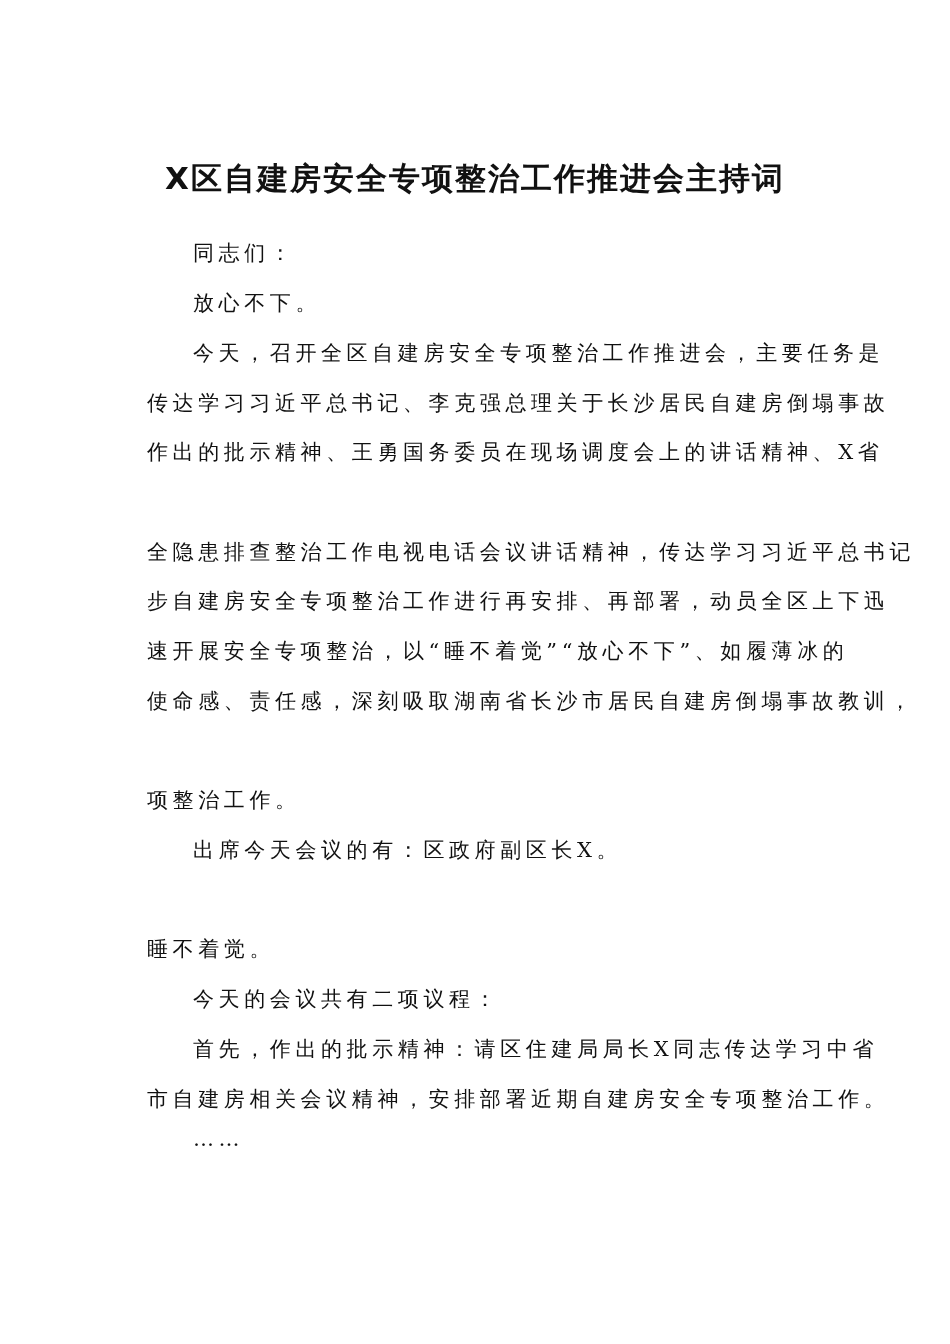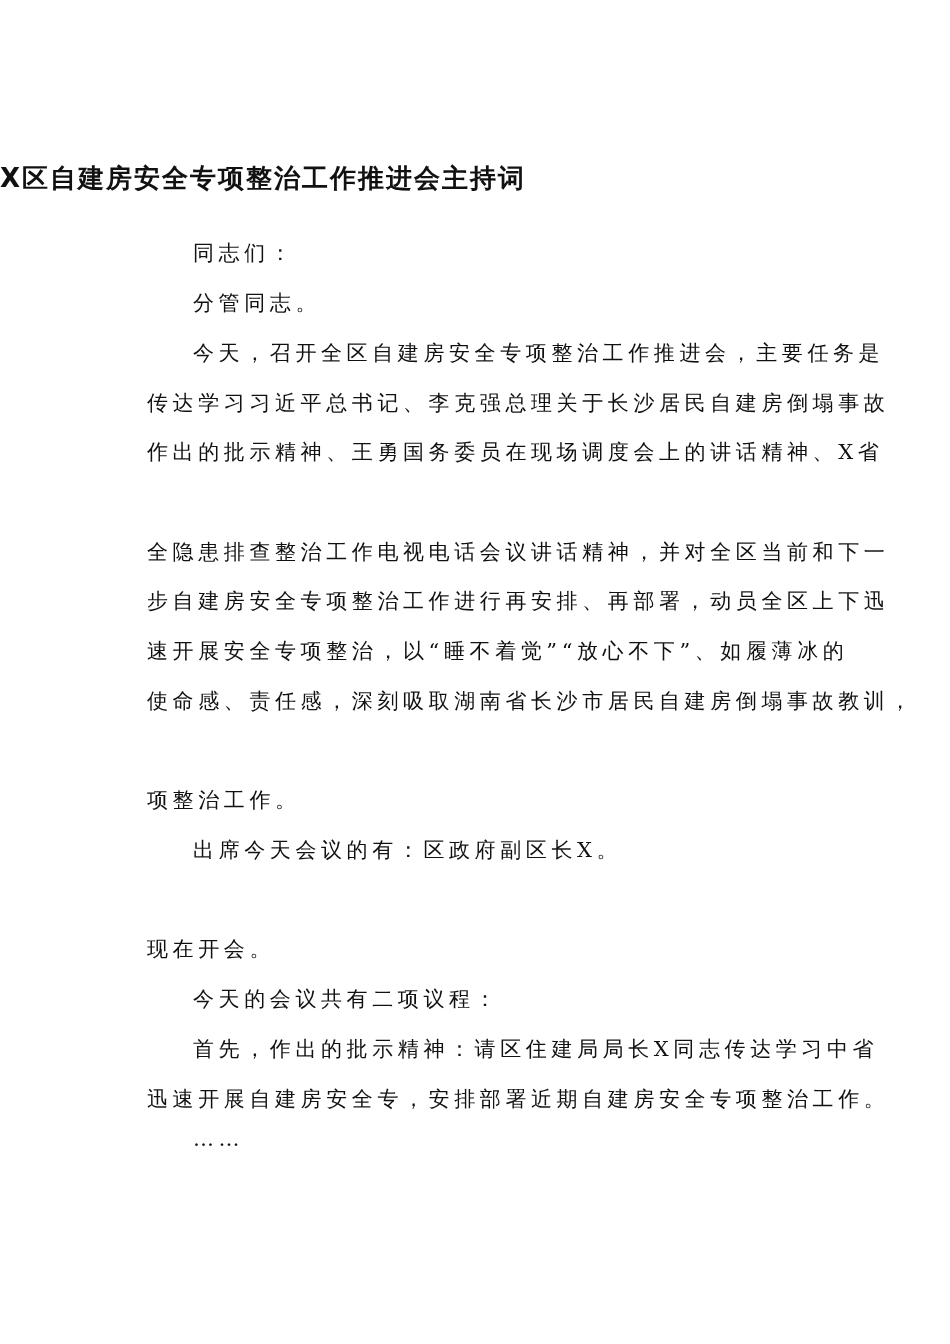--- a/index.html
+++ b/index.html
@@ -1,43 +1,43 @@
 <!DOCTYPE html>
 <html><head>
 <meta charset="utf-8">
 <style>
   html, body { margin: 0; padding: 0; background: #ffffff; }
   body { width: 950px; height: 1344px; position: relative; overflow: hidden;
          font-family: "DejaVu Serif", "Liberation Serif", serif; color: #111111; }
   .page { position: absolute; left: 0; top: 0; width: 950px; height: 1344px; background: #ffffff; }
-  .title { position: absolute; left: 0; width: 950px; top: 160px; text-align: left;
+  .title { position: absolute; left: 0; width: 950px; top: 160px; text-align: center;
            font-family: "DejaVu Sans", "Liberation Sans", sans-serif; font-weight: bold;
-           font-size: 26px; letter-spacing: 2px; line-height: 36px; }
+           font-size: 31px; letter-spacing: 2px; line-height: 36px; }
   .line { position: absolute; left: 147px; font-size: 21px; line-height: 30px;
           letter-spacing: 4.6px; white-space: nowrap; }
   .indent { left: 193px; }
 </style>
 </head>
 <body>
 
 <div class="page">
   <div class="title">X区自建房安全专项整治工作推进会主持词</div>
 
   <div class="line indent" style="top:238px">同志们：</div>
-  <div class="line indent" style="top:288px">分管同志。</div>
+  <div class="line indent" style="top:288px">放心不下。</div>
 
   <div class="line" style="top:388px">传达学习习近平总书记、李克强总理关于长沙居民自建房倒塌事故</div>
   <div class="line indent" style="top:338px">今天，召开全区自建房安全专项整治工作推进会，主要任务是</div>
   <div class="line" style="top:437px">作出的批示精神、王勇国务委员在现场调度会上的讲话精神、X省</div>
-  <div class="line" style="top:537px">全隐患排查整治工作电视电话会议讲话精神，并对全区当前和下一</div>
+  <div class="line" style="top:537px">全隐患排查整治工作电视电话会议讲话精神，传达学习习近平总书记</div>
   <div class="line" style="top:636px">速开展安全专项整治，以“睡不着觉”“放心不下”、如履薄冰的</div>
   <div class="line" style="top:586px">步自建房安全专项整治工作进行再安排、再部署，动员全区上下迅</div>
   <div class="line" style="top:686px">使命感、责任感，深刻吸取湖南省长沙市居民自建房倒塌事故教训，</div>
   <div class="line" style="top:785px">项整治工作。</div>
 
   <div class="line indent" style="top:835px">出席今天会议的有：区政府副区长X。</div>
-  <div class="line" style="top:934px">现在开会。</div>
+  <div class="line" style="top:934px">睡不着觉。</div>
 
   <div class="line indent" style="top:984px">今天的会议共有二项议程：</div>
   <div class="line indent" style="top:1034px">首先，作出的批示精神：请区住建局局长X同志传达学习中省</div>
-  <div class="line" style="top:1084px">迅速开展自建房安全专，安排部署近期自建房安全专项整治工作。</div>
+  <div class="line" style="top:1084px">市自建房相关会议精神，安排部署近期自建房安全专项整治工作。</div>
   <div class="line indent" style="top:1124px">……</div>
 </div>
 
 </body></html>

